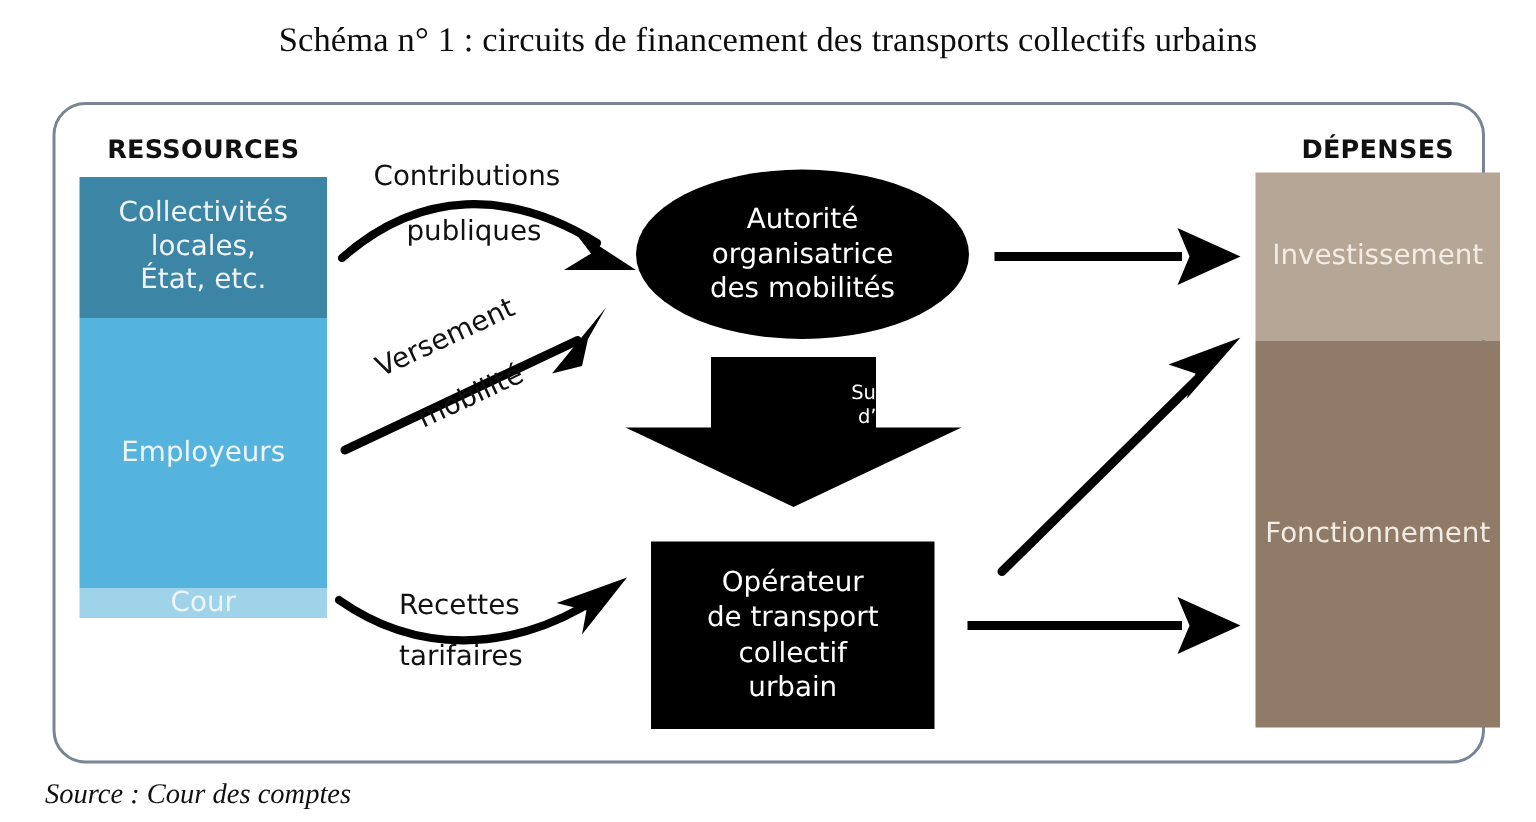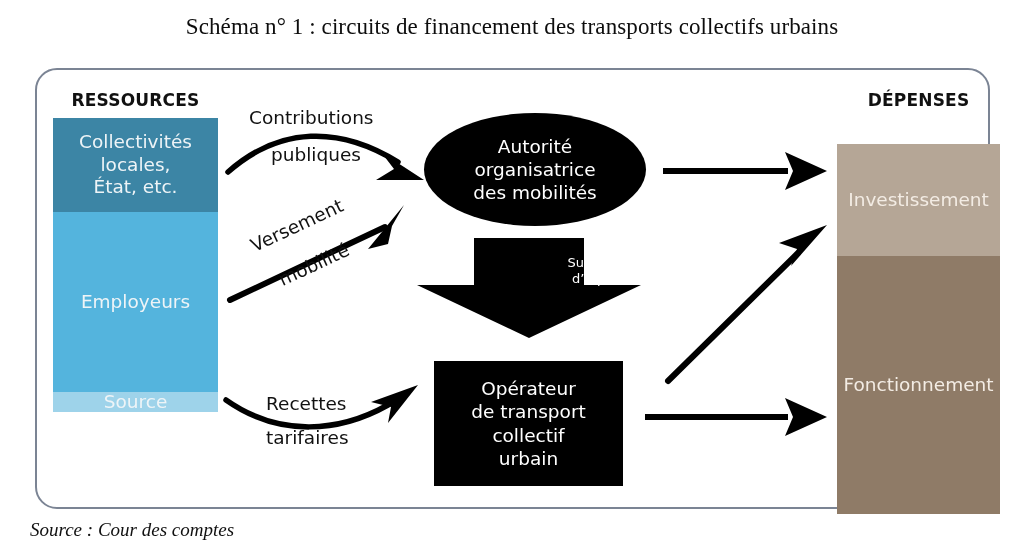--- a/index.html
+++ b/index.html
@@ -191,26 +191,26 @@
 <div class="col-header" id="depenses-header">DÉPENSES</div>
 
 <div class="bar" id="resources-bar">
   <div class="bar-segment" style="height:94px;background:#3c85a5;">
     <span>Collectivités<br>locales,<br>État, etc.</span>
   </div>
   <div class="bar-segment" style="height:180px;background:#54b4dd;">
     <span>Employeurs</span>
   </div>
   <div class="bar-segment" style="height:20px;background:#9ed3ea;">
-    <span>Source</span>
+    <span>Cour</span>
   </div>
 </div>
 
 <div class="bar" id="expenses-bar">
-  <div class="bar-segment" style="height:112px;background:#b5a696;margin-top:29px;">
+  <div class="bar-segment" style="height:112px;background:#b5a696;">
     <span>Investissement</span>
   </div>
   <div class="bar-segment" style="height:258px;background:#8f7b67;">
     <span>Fonctionnement</span>
   </div>
 </div>
 
 <div class="authority-ellipse">
   <span>Autorité<br>organisatrice<br>des mobilités</span>
 </div>

